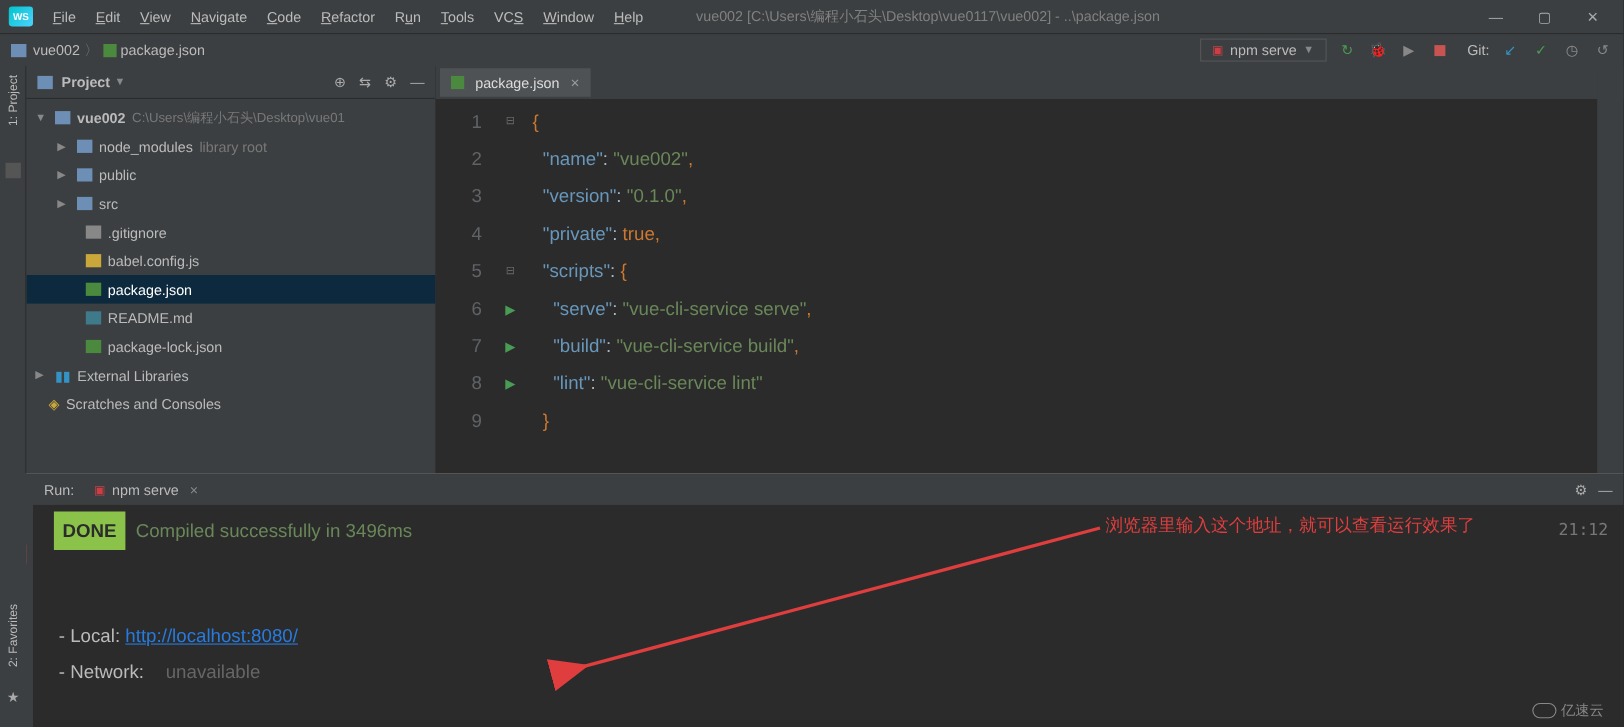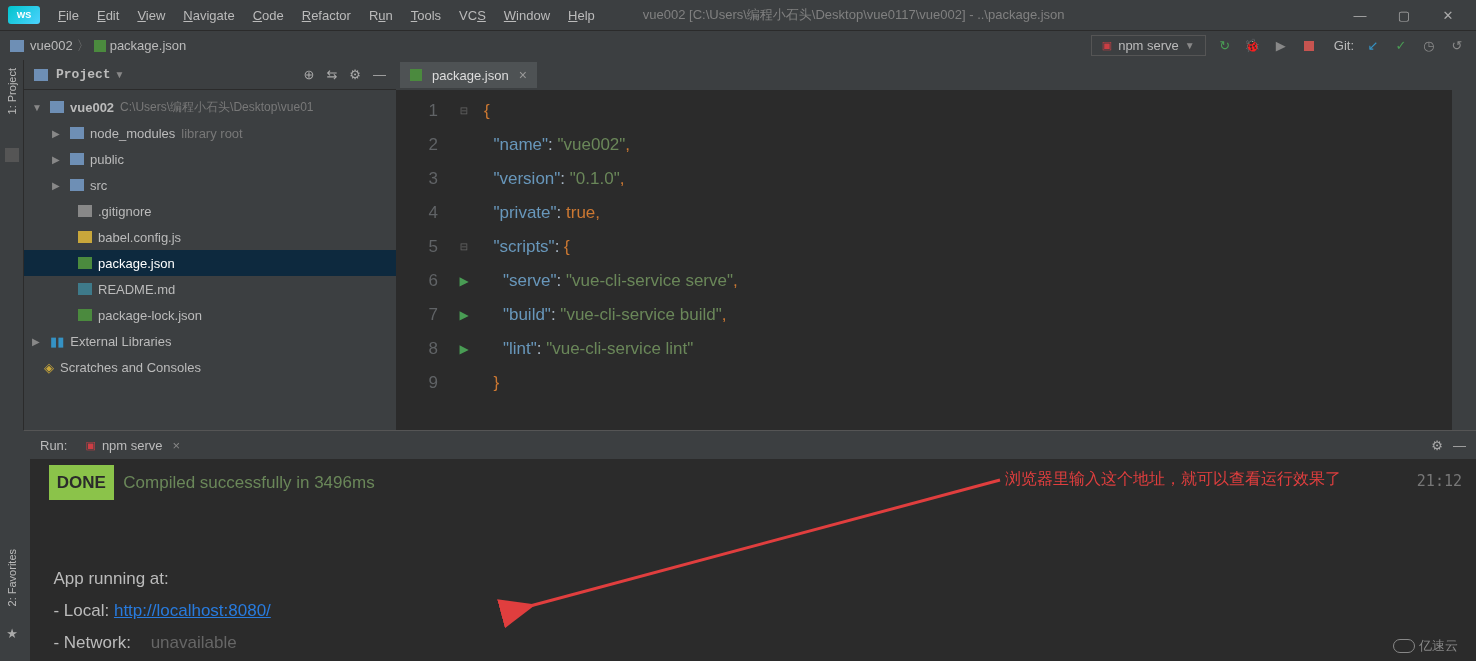--- a/index.html
+++ b/index.html
@@ -1,20 +1,20 @@
 <!DOCTYPE html>
 <html><head>
 <meta charset="utf-8">
 <style>
 * { margin: 0; padding: 0; box-sizing: border-box; font-family: "Segoe UI", Arial, sans-serif; }
 body { width: 1476px; height: 661px; background: #2b2b2b; color: #bbbbbb; overflow: hidden; font-size: 13px; position: relative; }
 
 
 .titlebar { height: 30px; background: #3c3f41; display: flex; align-items: center; padding: 0 8px; }
-.wsicon { width: 32px; height: 18px; background: linear-gradient(135deg,#00c4cc,#4dd2ff); border-radius: 3px; margin-right: 10px; display:flex;align-items:center;justify-content:center;color:#fff;font-size:9px;font-weight:bold; }
+.wsicon { width: 22px; height: 18px; background: linear-gradient(135deg,#00c4cc,#4dd2ff); border-radius: 3px; margin-right: 10px; display:flex;align-items:center;justify-content:center;color:#fff;font-size:9px;font-weight:bold; }
 .menubar { display: flex; gap: 2px; }
 .menubar span { padding: 4px 8px; cursor: default; }
 .menubar span u { text-decoration: underline; }
 .title-text { margin-left: 40px; color: #808080; font-size: 13px; }
 .win-controls { margin-left: auto; display:flex; gap:4px;}
 .win-controls div { width: 40px; height: 28px; display:flex;align-items:center;justify-content:center;color:#aaa; }
 
 
 .navrow { height: 30px; background: #3c3f41; border-top:1px solid #2b2b2b; display:flex; align-items:center; padding: 0 10px; }
 .bc-folder-icon { width:14px;height:12px;background:#6e8fb5;margin-right:6px; }
@@ -38,21 +38,21 @@
 
 .main { display:flex; height: calc(661px - 60px); }
 .leftstrip { width: 24px; background:#3c3f41; border-right:1px solid #2b2b2b; display:flex; flex-direction:column; align-items:center; padding-top:4px; gap:30px;}
 .stripbtn { writing-mode: vertical-rl; transform: rotate(180deg); font-size:11px; color:#bbb; padding:4px 0; cursor:default;}
 .leftstrip .sq { width:14px;height:14px;background:#555; }
 
 
 .proj-panel { width: 372px; background:#3c3f41; display:flex; flex-direction:column; }
 .proj-header { height:30px; display:flex; align-items:center; padding:0 10px; border-bottom:1px solid #2b2b2b; }
 .proj-header .folder-ic { width:14px;height:12px;background:#6e8fb5;margin-right:8px; }
-.proj-header .title { font-weight:bold;font-family:Liberation Mono, monospace; }
+.proj-header .title { font-weight:bold; }
 .proj-header .drop { margin-left:4px; color:#888; font-size:10px; }
 .proj-header .tools { margin-left:auto; display:flex; gap:12px; color:#aaa; }
 .tree { padding: 4px 0; font-size:13px; overflow:hidden; }
 .trow { display:flex; align-items:center; height:26px; padding-left:8px; white-space:nowrap; }
 .trow .arrow { width:12px; color:#888; font-size:10px; }
 .trow .ficon { width:14px;height:12px; margin:0 6px; }
 .dir { background:#6e8fb5; }
 .filejs { background:#c9a73b; }
 .filejson { background:#4b8a3e; }
 .filemd { background:#3e7a8a; }
@@ -314,21 +314,20 @@
         <div class="red"></div>
       </div>
     <div class="grey">⇣</div>
     <div class="grey">🗑</div>
     <div class="grey">▤</div>
   </div>
   <div class="run-out">
     <div>&nbsp;<span class="done-badge">DONE</span>&nbsp;&nbsp;<span class="out-green">Compiled successfully in 3496ms</span></div>
     <div>&nbsp;</div>
     <div>&nbsp;</div>
-    <div>&nbsp;&nbsp;<span>App running at:</span></div>
     <div>&nbsp;&nbsp;<span>- Local:   </span><a class="link">http://localhost:8080/</a></div>
     <div>&nbsp;&nbsp;<span>- Network: </span><span class="dim2">unavailable</span></div>
   </div>
 </div>
 
 <div class="fav-strip">
   <div class="stripbtn2">2: Favorites</div>
   <div class="star">★</div>
 </div>
 

